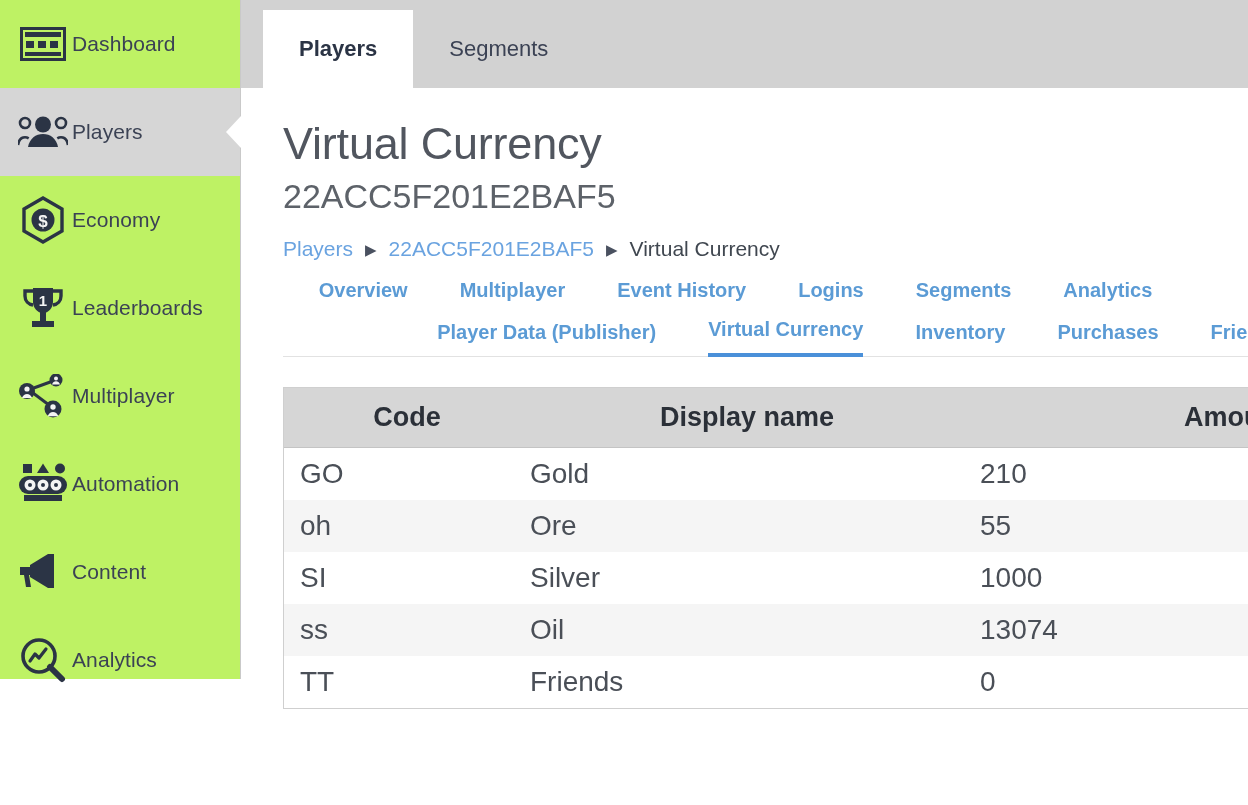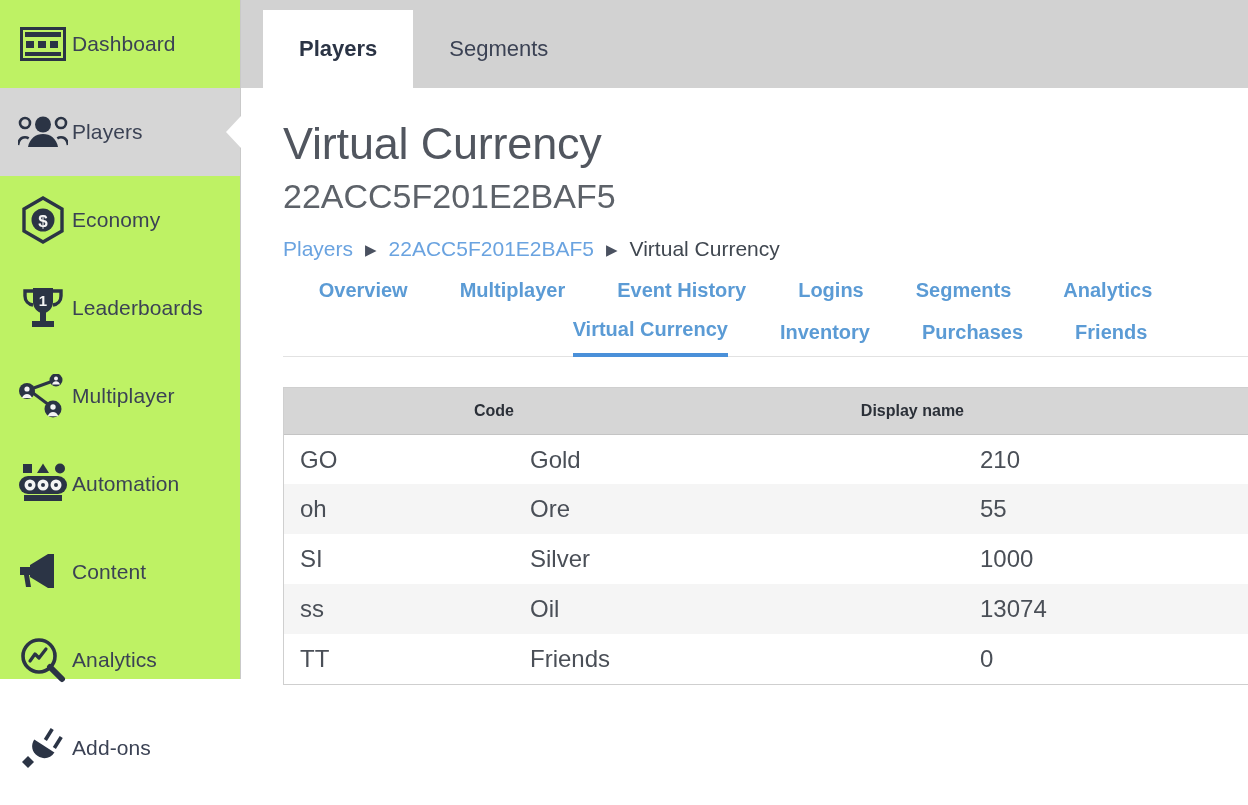--- a/index.html
+++ b/index.html
@@ -202,30 +202,30 @@
     box-sizing: border-box;
     overflow: hidden;
   }
   table.vc-table {
     width: 100%;
     border-collapse: collapse;
     table-layout: fixed;
   }
   table.vc-table th {
     background: #d6d6d6;
-    text-align: right;
-    font-size: 16px;
+    text-align: center;
+    font-size: 27px;
     font-weight: bold;
     color: #2b3038;
     padding: 14px 0 14px 16px;
     border-bottom: 1px solid #c4c4c4;
     box-sizing: border-box;
   }
   table.vc-table td {
-    font-size: 24px;
+    font-size: 28px;
     color: #4a4f57;
     padding: 10px 0 10px 16px;
     height: 50px;
     box-sizing: border-box;
     border: none;
   }
   table.vc-table tbody tr:nth-child(even) { background: #f5f5f5; }
   table.vc-table tbody tr:nth-child(odd)  { background: #ffffff; }
 
   .cell-link { color: #6aa3e0; cursor: pointer; }
@@ -350,31 +350,20 @@
       <span class="nav-icon">
         <svg width="46" height="46" viewBox="0 0 46 46" fill="none">
           <circle cx="19" cy="19" r="16" stroke="#2b3445" stroke-width="3.6"></circle>
           <path d="M10 24l5-7 4 4 7-9" stroke="#2b3445" stroke-width="3.2" stroke-linecap="round" stroke-linejoin="round"></path>
           <line x1="30" y1="30" x2="42" y2="42" stroke="#2b3445" stroke-width="6" stroke-linecap="round"></line>
         </svg>
       </span>
       <span class="nav-label">Analytics</span>
     </div>
 
-    <div class="nav-item">
-      <span class="nav-icon">
-        <svg width="48" height="46" viewBox="0 0 48 46" fill="#2b3445">
-          <path d="M17 13c-5 5-5 12 0 17s12 5 17 0z" transform="rotate(-12 23 22)"></path>
-          <path d="M9 31 3 37l6 6 6-6z"></path>
-          <rect x="28" y="3" width="3.6" height="13" transform="rotate(32 29.8 9.5)"></rect>
-          <rect x="37" y="11" width="3.6" height="13" transform="rotate(32 38.8 17.5)"></rect>
-        </svg>
-      </span>
-      <span class="nav-label">Add-ons</span>
-    </div>
 
   </nav>
 
   <div class="main">
 
     <div class="tabstrip">
       <div class="tab active">
         <span>Players</span>
       </div>
       <div class="tab">
@@ -398,20 +387,21 @@
       <div class="subnav subnav-row1">
         <span class="subnav-link">Overview</span>
         <span class="subnav-link">Multiplayer</span>
         <span class="subnav-link">Event History</span>
         <span class="subnav-link">Logins</span>
         <span class="subnav-link">Segments</span>
         <span class="subnav-link">Analytics</span>
       </div>
 
       <div class="subnav subnav-row2">
+        <span class="subnav-link">Player Data (Publisher)</span>
         <span class="subnav-link active">Virtual Currency</span>
         <span class="subnav-link">Inventory</span>
         <span class="subnav-link">Purchases</span>
         <span class="subnav-link">Friends</span>
       </div>
 
       <div class="table-wrap">
         <table class="vc-table">
           <colgroup>
             <col class="c-code">

